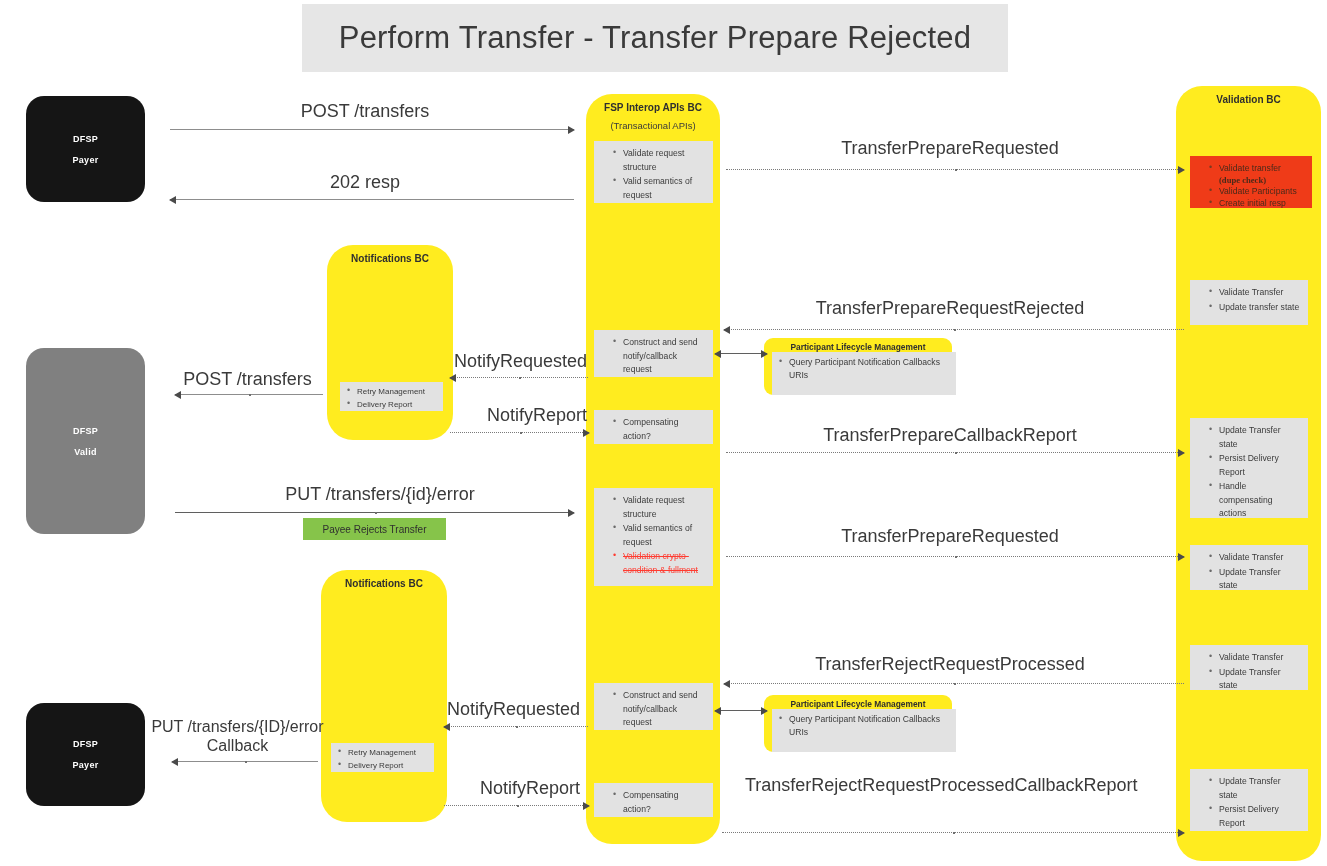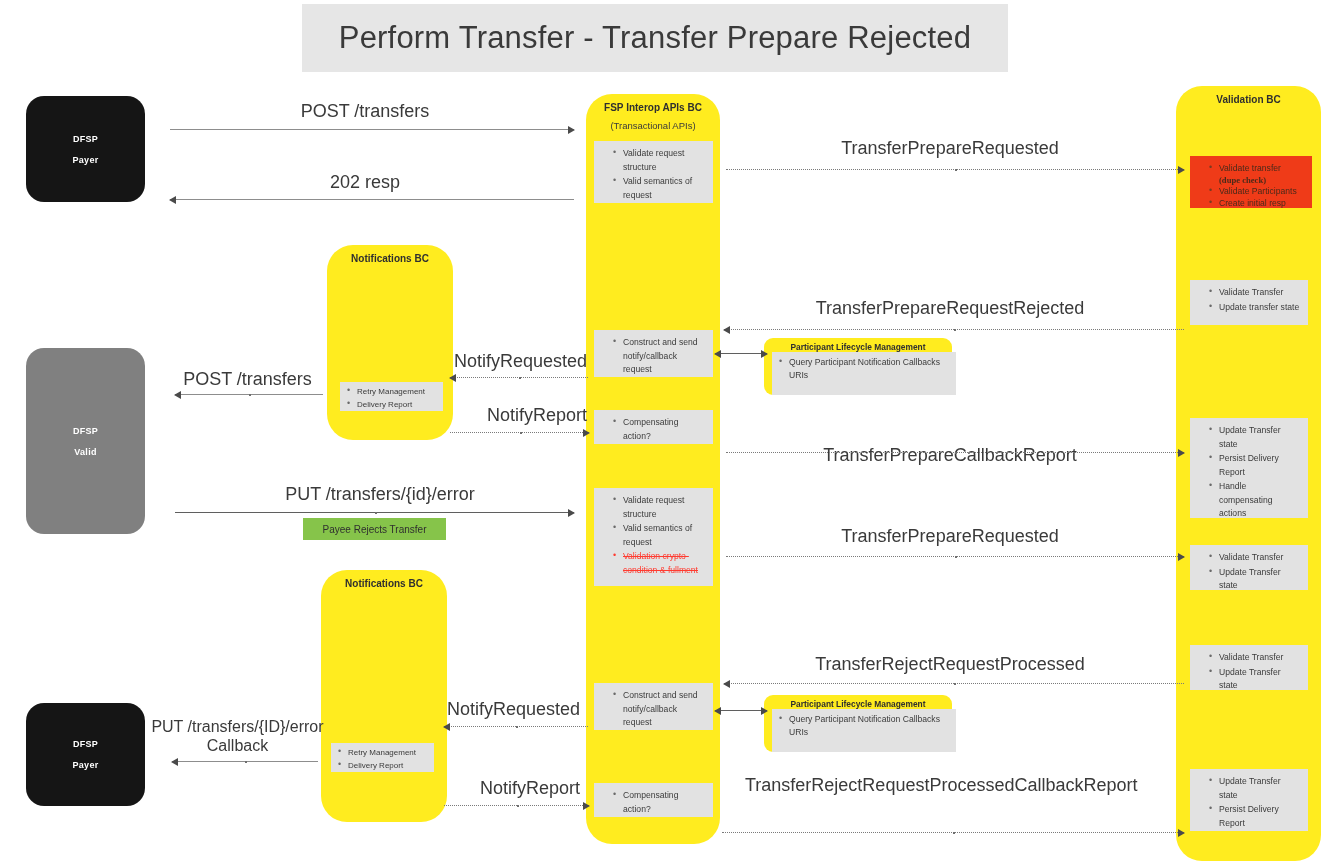--- a/index.html
+++ b/index.html
@@ -297,21 +297,21 @@
   <span class="dotmid" style="left:50%;" data-name="connector-midpoint"></span>
   <span class="arrowL" data-name="arrow-head-left-icon"></span>
 </div>
 
 <div class="abs flow" style="left:372px;top:404px;width:215px;text-align:right;" data-name="flow-label-notify-report-1">NotifyReport</div>
 <div class="abs line dotted" style="left:450px;top:432px;width:139px;" data-name="connector-notify-report-1">
   <span class="dotmid" style="left:50%;" data-name="connector-midpoint"></span>
   <span class="arrowR" data-name="arrow-head-right-icon"></span>
 </div>
 
-<div class="abs flow" style="left:730px;top:444px;width:440px;" data-name="flow-label-transfer-prepare-callback-report">TransferPrepareCallbackReport</div>
+<div class="abs flow" style="left:730px;top:424px;width:440px;" data-name="flow-label-transfer-prepare-callback-report">TransferPrepareCallbackReport</div>
 <div class="abs line dotted" style="left:726px;top:452px;width:458px;" data-name="connector-transfer-prepare-callback-report">
   <span class="dotmid" style="left:50%;" data-name="connector-midpoint"></span>
   <span class="arrowR" data-name="arrow-head-right-icon"></span>
 </div>
 
 <div class="abs flow" style="left:180px;top:483px;width:400px;" data-name="flow-label-put-transfers-id-error">PUT /transfers/{id}/error</div>
 <div class="abs line" style="left:175px;top:512px;width:399px;" data-name="connector-put-transfers-id-error">
   <span class="dotmid" style="left:50%;" data-name="connector-midpoint"></span>
   <span class="arrowR" data-name="arrow-head-right-icon"></span>
 </div>

